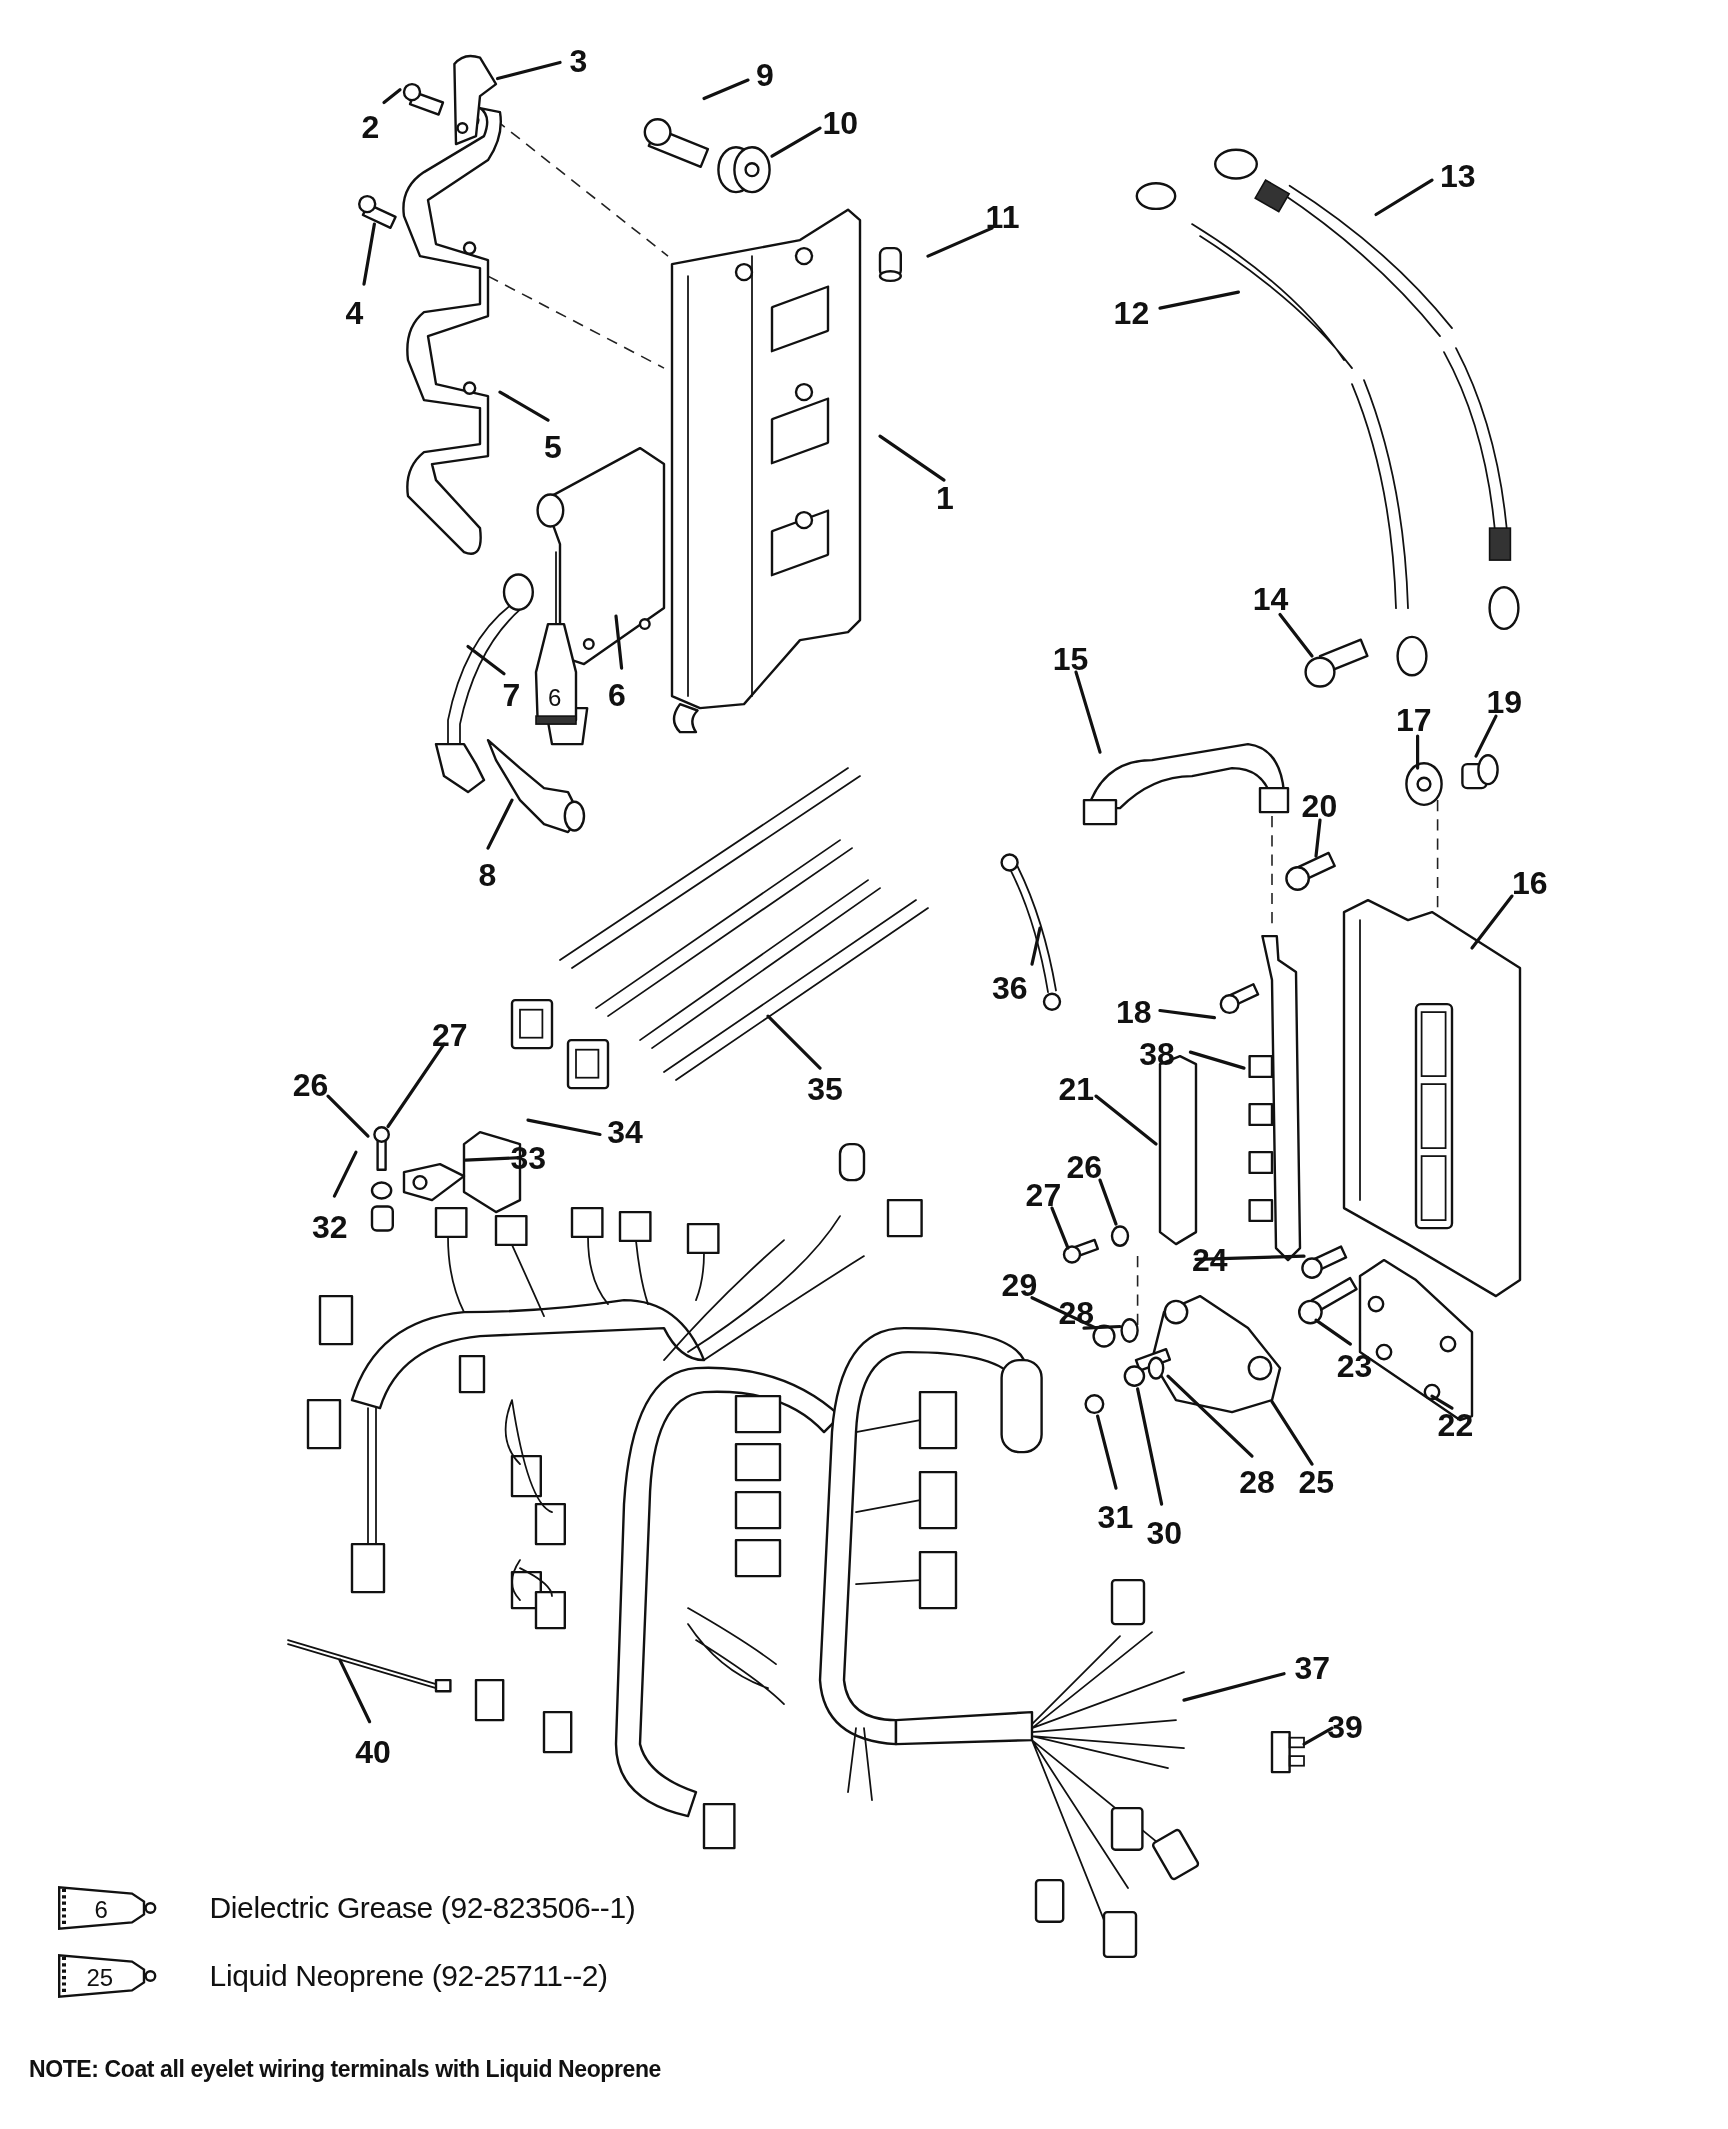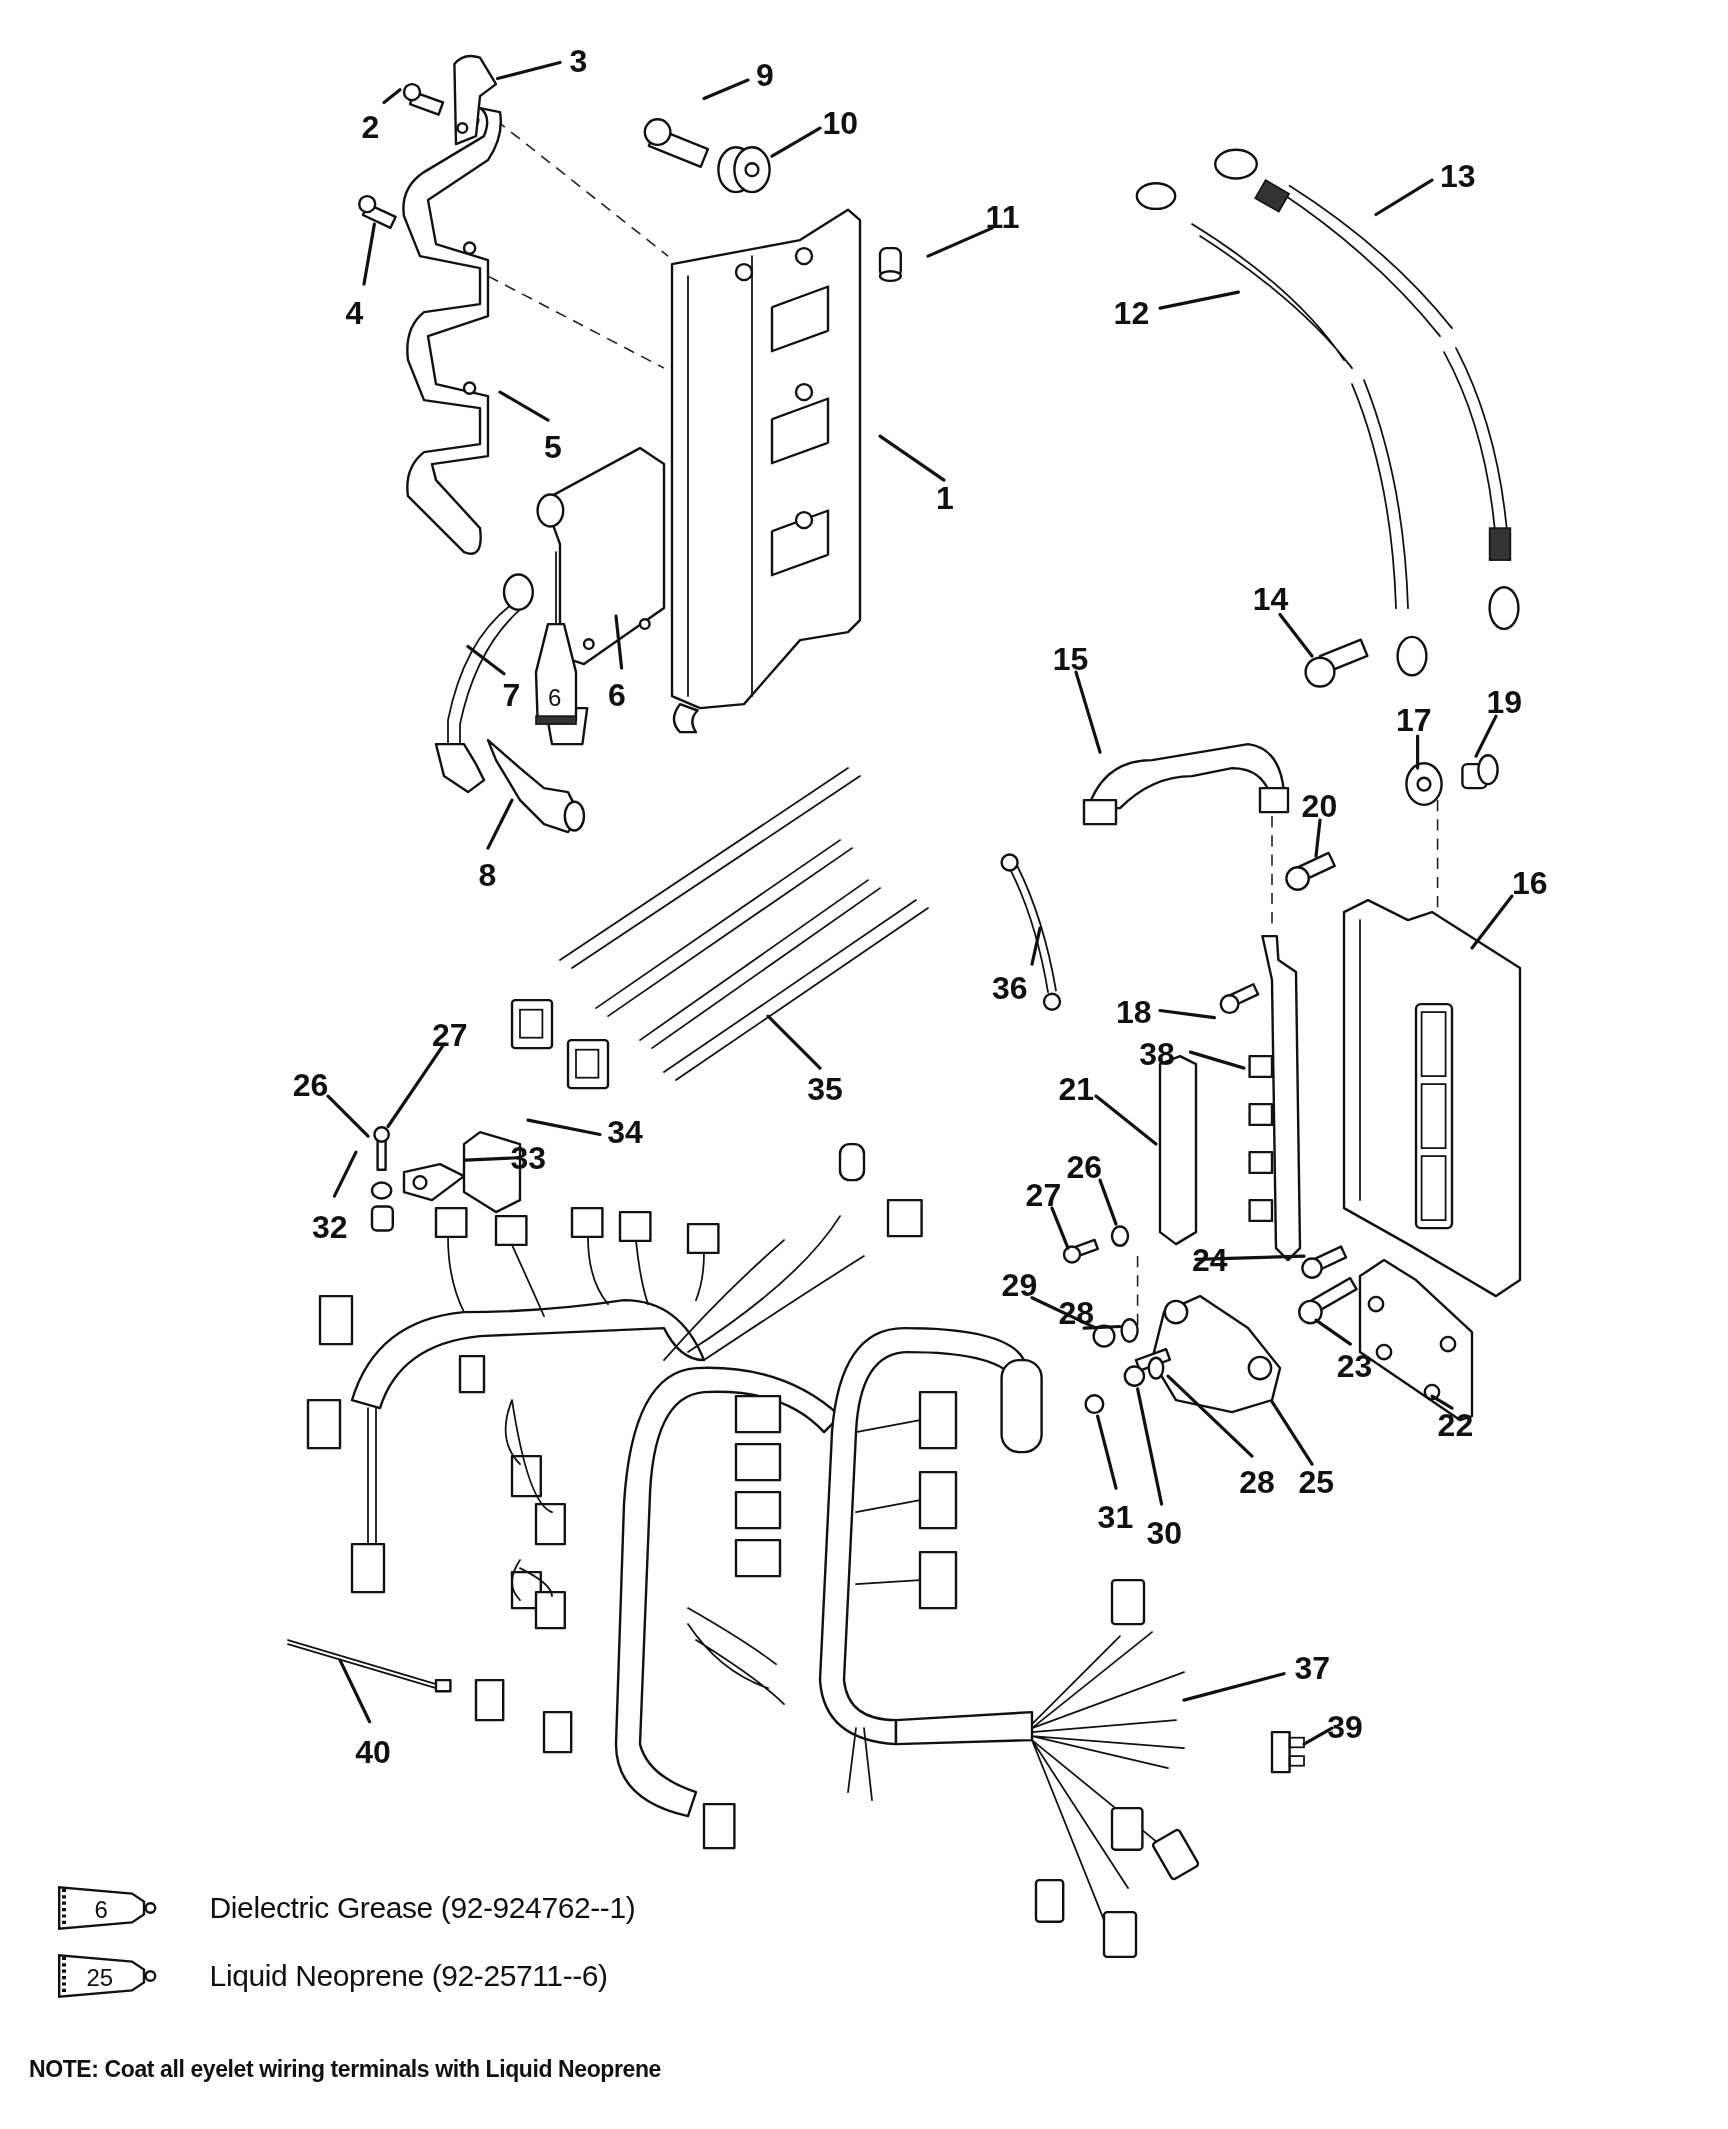--- a/index.html
+++ b/index.html
@@ -400,28 +400,28 @@
 
 <div class="legend" style="top:1884px;">
   <div class="tube">
     <svg width="136" height="48" viewBox="0 0 170 60">
       <path d="M4 4 L4 56 L95 48 L110 38 L110 22 L95 12 Z" fill="#fff" stroke="#111" stroke-width="3"></path>
       <line x1="10" y1="6" x2="10" y2="54" stroke="#111" stroke-width="5" stroke-dasharray="4 4"></line>
       <circle cx="118" cy="30" r="6" fill="#fff" stroke="#111" stroke-width="3"></circle>
       <text x="48" y="42" class="tube-num">6</text>
     </svg>
   </div>
-  <span class="txt">Dielectric Grease (92-924762--1)</span>
+  <span class="txt">Dielectric Grease (92-823506--1)</span>
 </div>
 <div class="legend" style="top:1952px;">
   <div class="tube">
     <svg width="136" height="48" viewBox="0 0 170 60">
       <path d="M4 4 L4 56 L95 48 L110 38 L110 22 L95 12 Z" fill="#fff" stroke="#111" stroke-width="3"></path>
       <line x1="10" y1="6" x2="10" y2="54" stroke="#111" stroke-width="5" stroke-dasharray="4 4"></line>
       <circle cx="118" cy="30" r="6" fill="#fff" stroke="#111" stroke-width="3"></circle>
       <text x="38" y="42" class="tube-num">25</text>
     </svg>
   </div>
-  <span class="txt">Liquid Neoprene (92-25711--6)</span>
+  <span class="txt">Liquid Neoprene (92-25711--2)</span>
 </div>
 
 <div id="note">NOTE: Coat all eyelet wiring terminals with Liquid Neoprene</div>
 
 
 </body></html>

